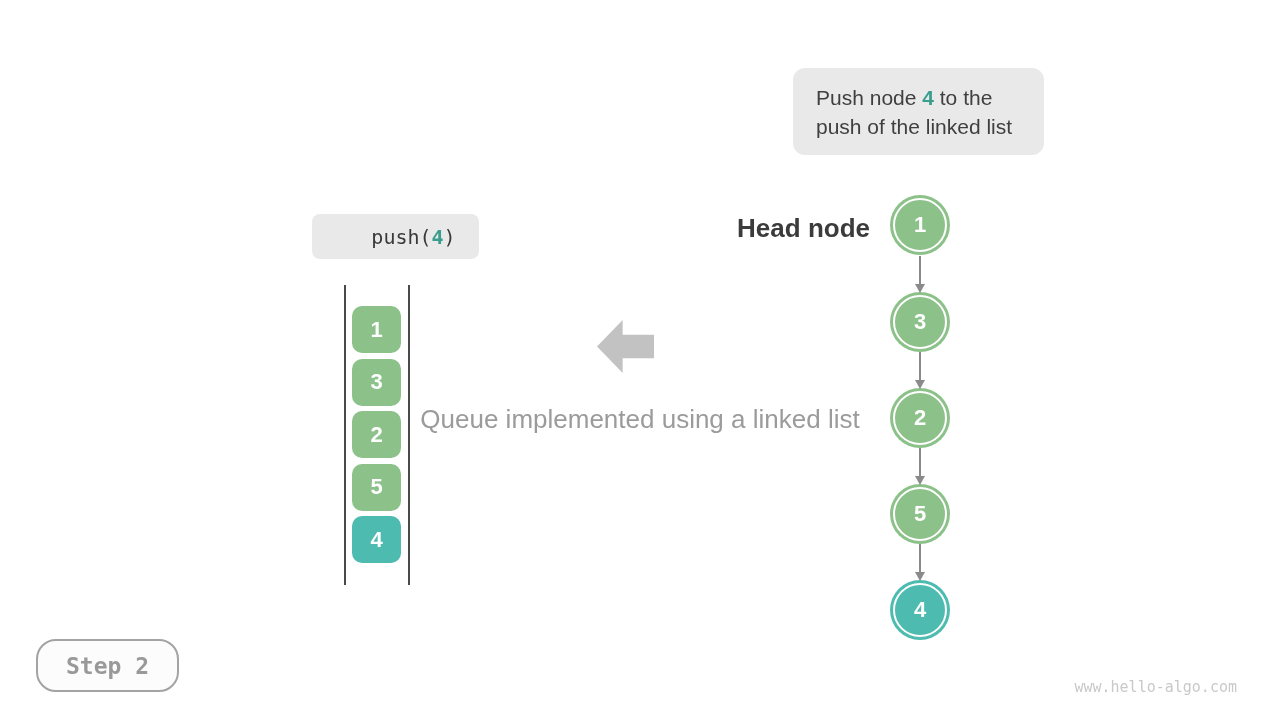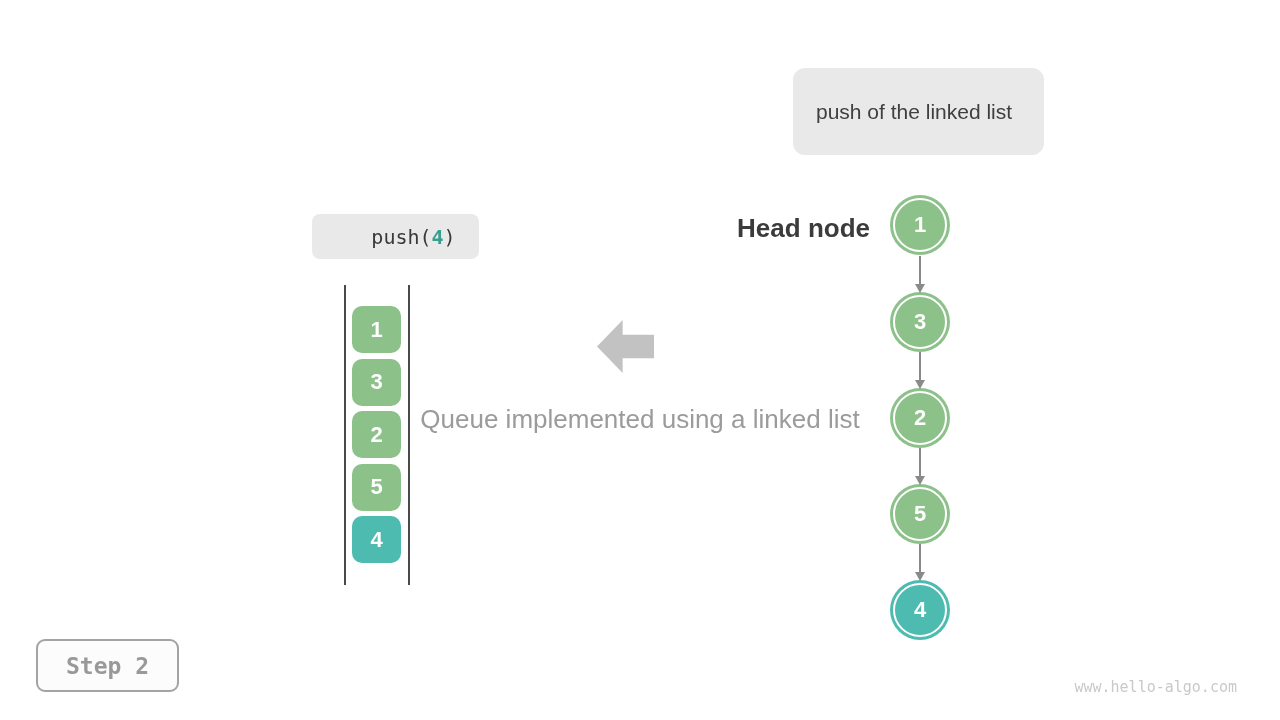--- a/index.html
+++ b/index.html
@@ -148,21 +148,21 @@
   .node-label.head { top: 213px; }
   .node-label.tail { top: 598px; }
 
   
   .step-box {
     position: absolute;
     left: 36px; top: 639px;
     width: 143px; height: 53px;
     background: #fcfcfc;
     border: 2px solid #a3a3a3;
-    border-radius: 9px;
+    border-radius: 20px;
     box-sizing: border-box;
     display: flex;
     align-items: center;
     justify-content: center;
     font-family: "DejaVu Sans Mono", monospace;
     font-size: 23px;
     font-weight: bold;
     color: #999999;
   }
 
@@ -175,20 +175,21 @@
     color: #c9c9c9;
     margin-left: 28px;
   }
 </style>
 </head>
 <body>
 
 <div class="canvas">
 
   <div class="callout">
+    <div><span>Push node </span><span class="hl-text">4</span><span> to the</span></div>
     <div>push of the linked list</div>
   </div>
 
   <div class="op-box">
       <span>push(</span>
       <span class="hl-text">4</span>
       <span>)</span>
     </div>
 
   <div class="stack-wall left"></div>

